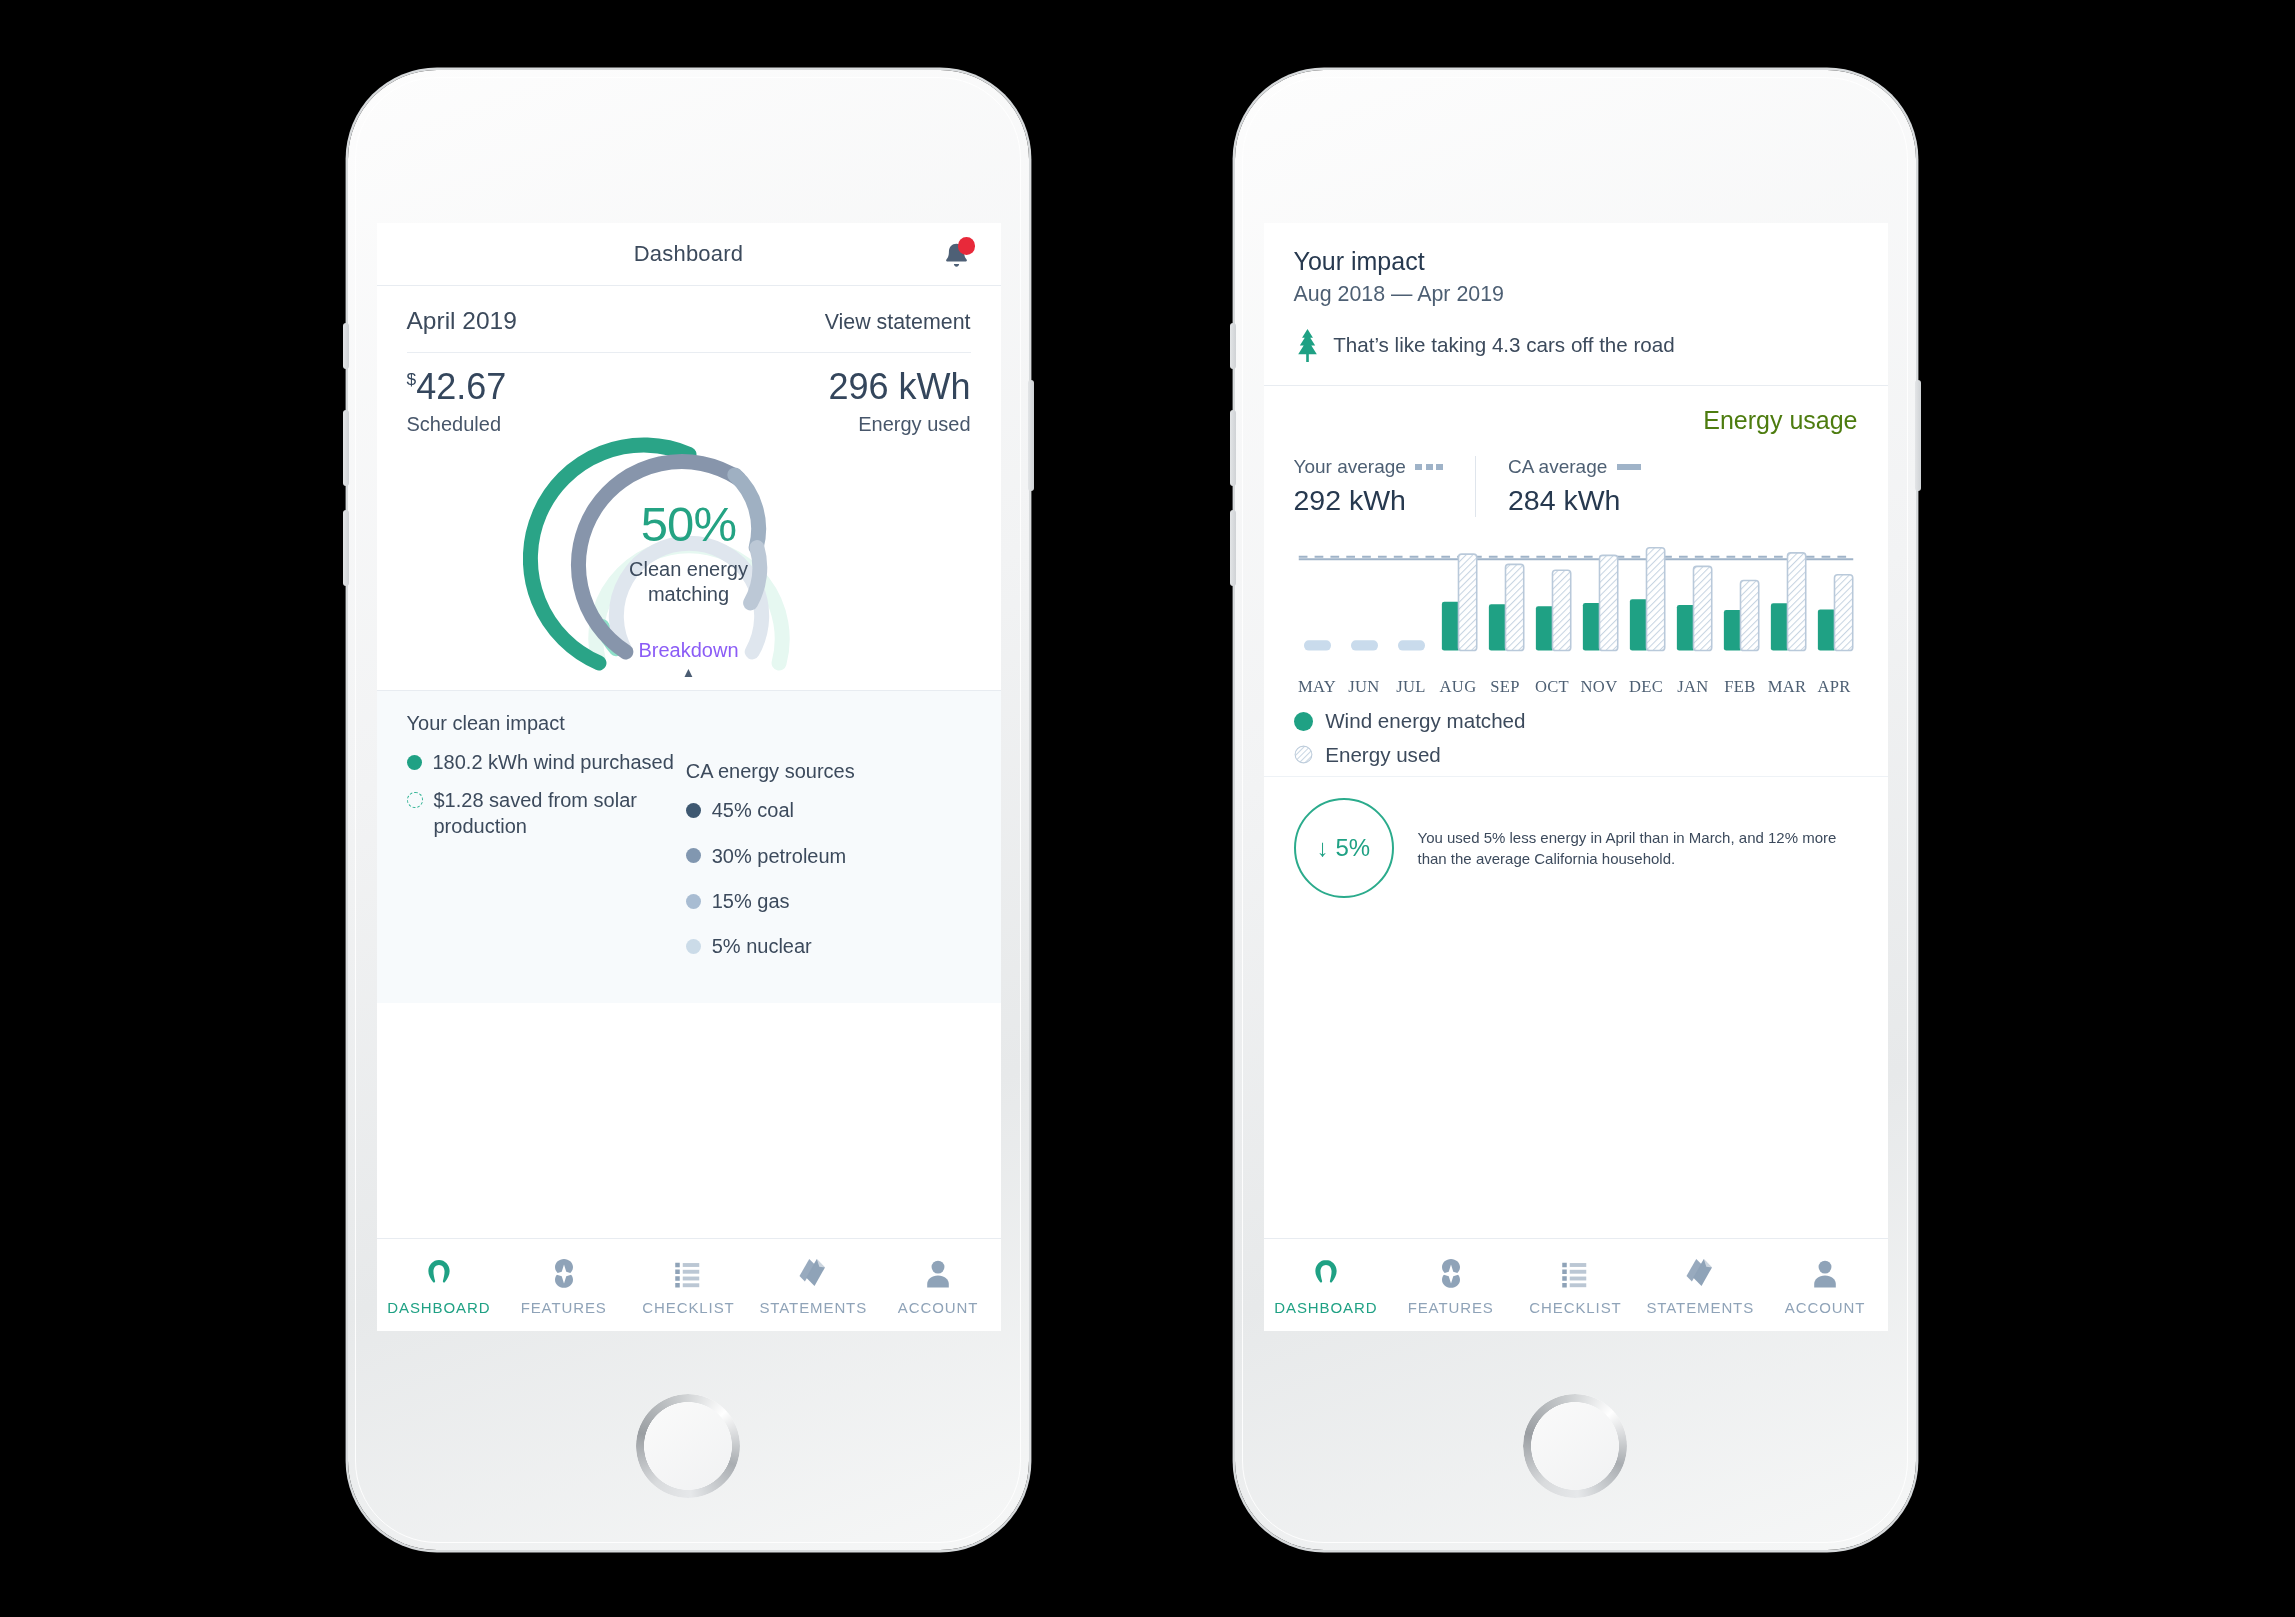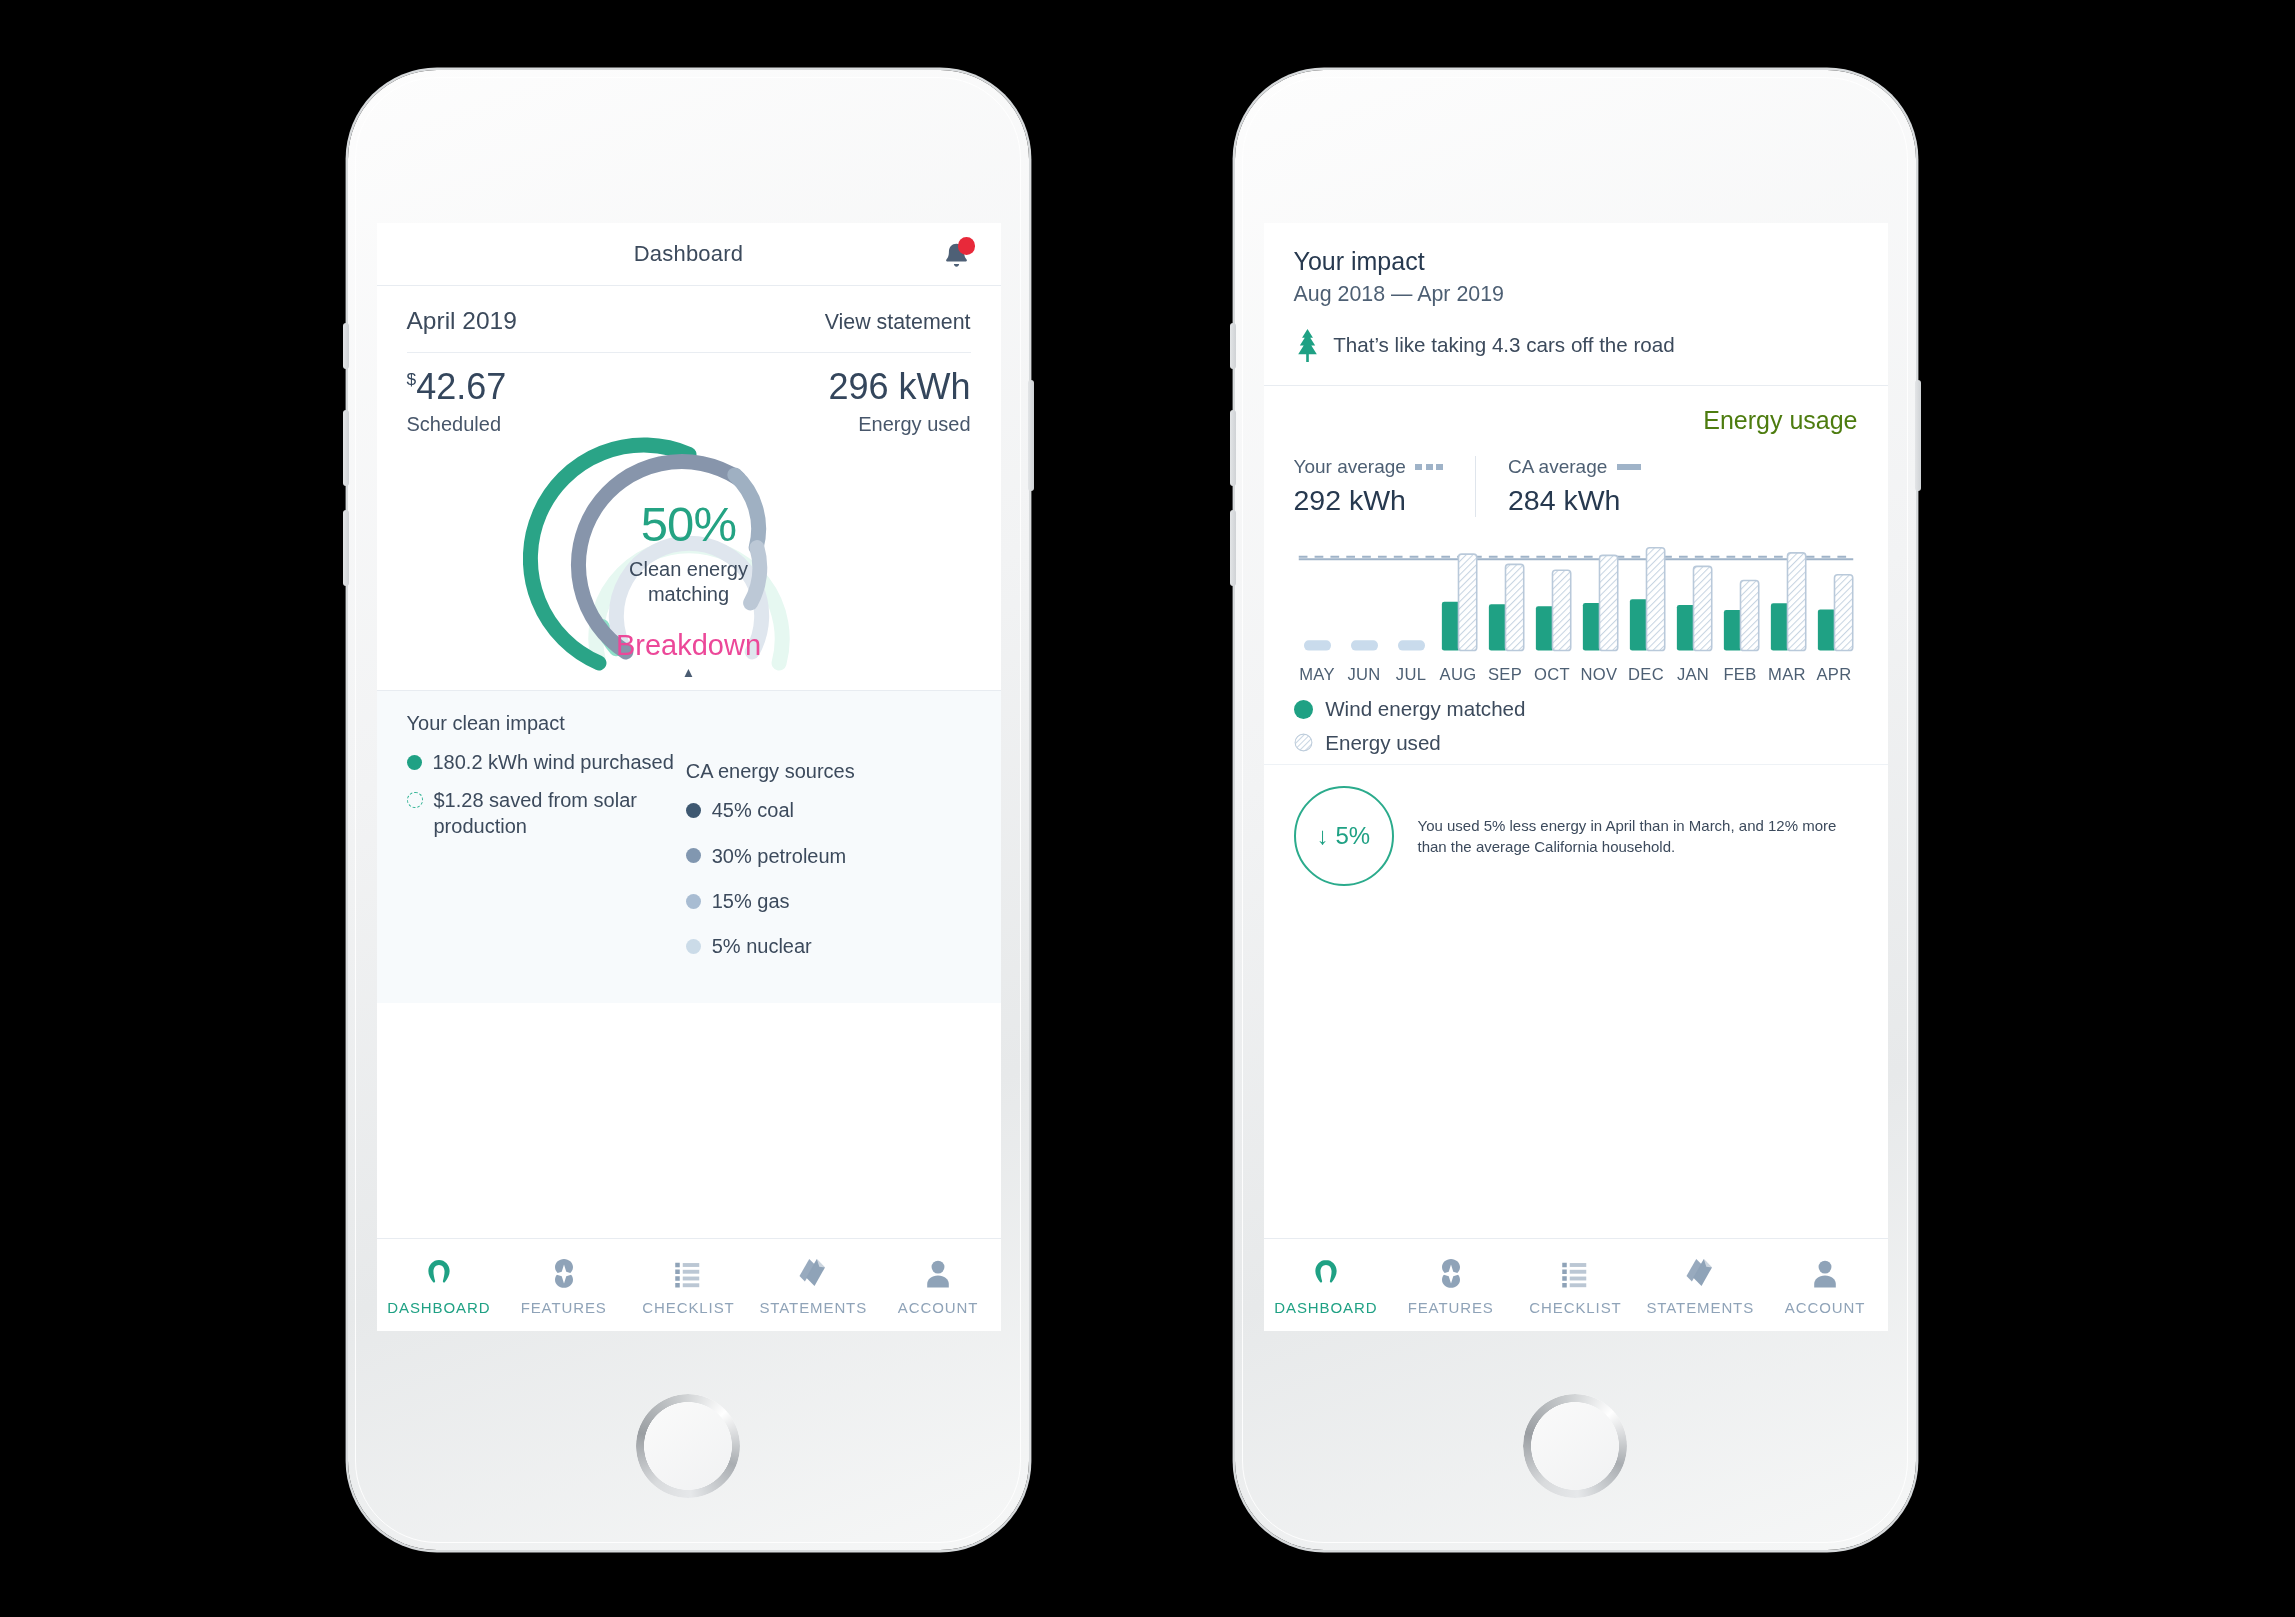--- a/index.html
+++ b/index.html
@@ -95,21 +95,21 @@
 
   
   .gauge-wrap{ position:relative; height:250px; margin-top:4.7px; }
   .gauge-svg{ position:absolute; left:50%; transform:translateX(-50%); top:-3.2px; }
   .gauge-center{
     position:absolute; left:0; right:0; top:60px; text-align:center;
   }
   .gauge-pct{ font-size:49px; color:#24a383; line-height:1; letter-spacing:-0.8px;}
   .gauge-sub{ font-size:20px; color:#3c4a5c; line-height:1.22; margin-top:8px; }
   .breakdown{ position:absolute; left:0; right:0; bottom:11px; text-align:center; }
-  .breakdown-t{ font-size:29px; color:#ec4899; }
+  .breakdown-t{ font-size:20px; color:#8b5cf6; }
   .caret{ margin-top:4px; font-size:13.5px; color:#4a5c72; line-height:1; }
 
   
   .bd{ background:#f7fafc; border-top:0.8px solid #e8ecf1; padding:20.6px 30px 24px 30px; display:flex; }
   .bd-col{ flex:1; }
   .bd-col.right{ flex:1.02;margin-top:48px; }
   .bd-h{ font-size:20px; color:#3c4a5c; margin-bottom:14.2px; }
   .bd-item{ display:flex; align-items:flex-start; margin-bottom:11px; }
   .dot{ width:15px; height:15px; border-radius:50%; margin-right:11px; margin-top:5.5px; flex:0 0 auto; }
   .dot.solid-teal{ background:#1fa184; }
@@ -138,21 +138,21 @@
   .avg-col{ padding-right:32px; }
   .avg-col.second{ border-left:0.8px solid #dfe5ec; padding-left:32px; }
   .avg-lbl{ font-size:19px; color:#4d5f73; display:flex; align-items:center; }
   .avg-val{ font-size:28.5px; color:#27394f; margin-top:6.3px; }
   .mk-dot{ display:inline-flex; margin-left:9.5px; gap:3.2px; }
   .mk-dot i{ width:7.1px; height:6.3px; background:#9fb3c8; display:block; }
   .mk-line{ display:inline-block; margin-left:9.5px; width:24px; height:6.3px; background:#9fb3c8; }
 
   
   .chart{ position:relative; height:119px; margin:20.6px 0 0 0; }
-  .months{ display:flex; margin-top:8px; }
+  .months{ display:flex; margin-top:20px;font-family:Liberation Serif, serif; }
   .mlabel{ flex:1; text-align:center; font-size:16.6px; color:#4d5f73; letter-spacing:0.3px; }
 
   .legend{ padding:4.7px 30px 0 30px; }
   .leg-item{ display:flex; align-items:center; margin-bottom:9.5px; }
   .leg-mark{ width:19px; height:19px; border-radius:50%; margin-right:12.7px; flex:0 0 auto; }
   .leg-mark.teal{ background:#1fa184; }
   .leg-t{ font-size:20.6px; color:#3c4a5c; }
 
   .summary-note{ display:flex; align-items:center; padding:20.6px 30px 24px 30px; border-top:0.8px solid #eef2f6; }
   .ring-badge{

